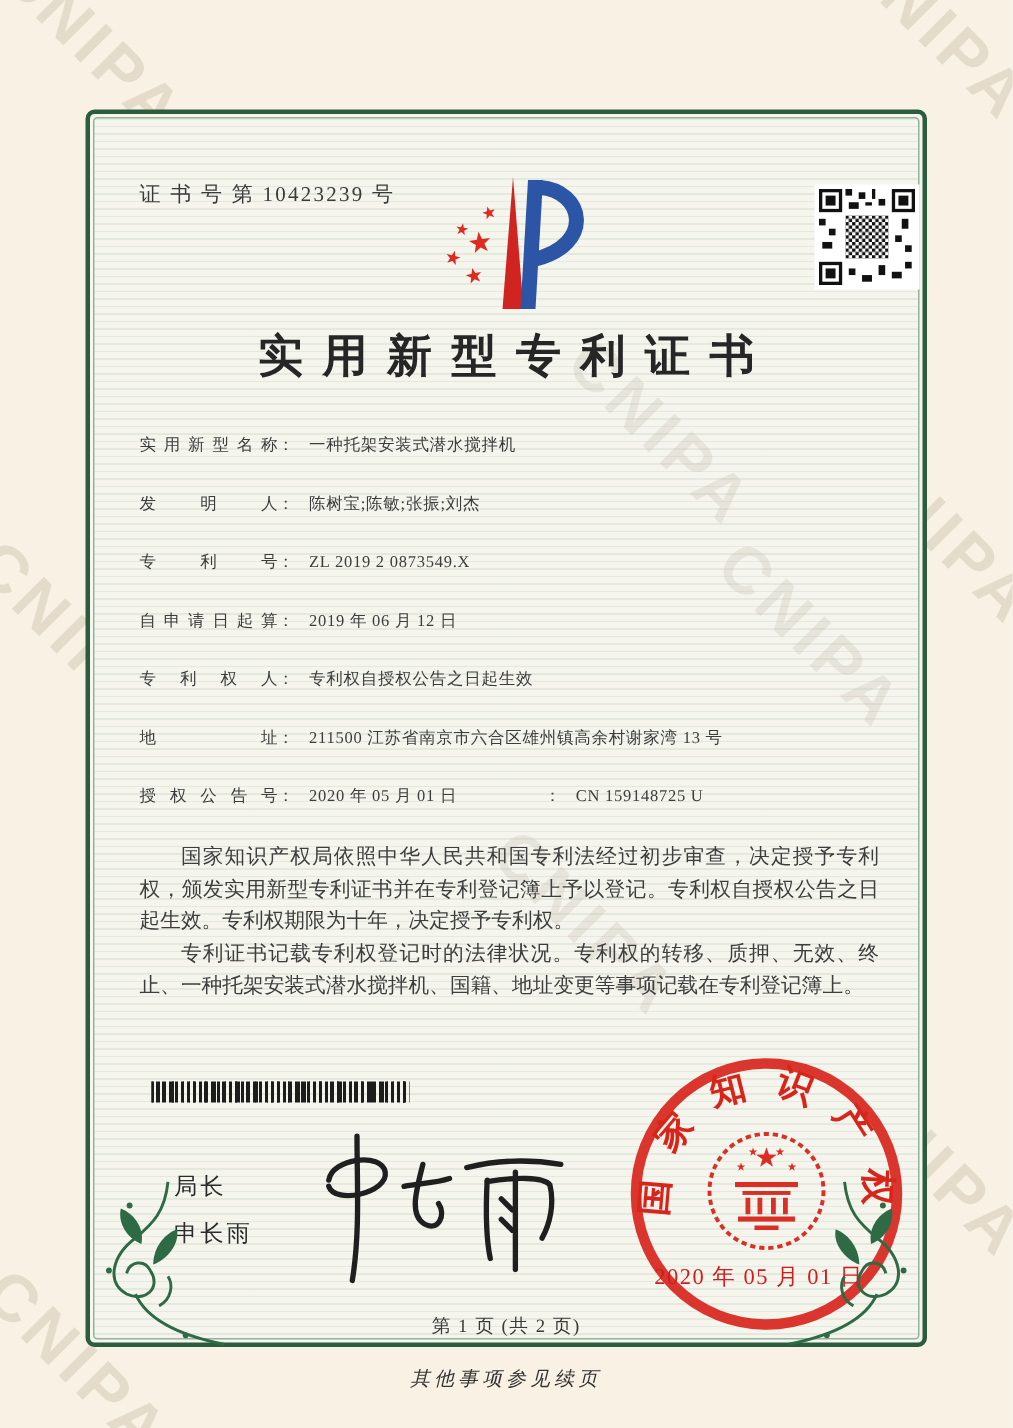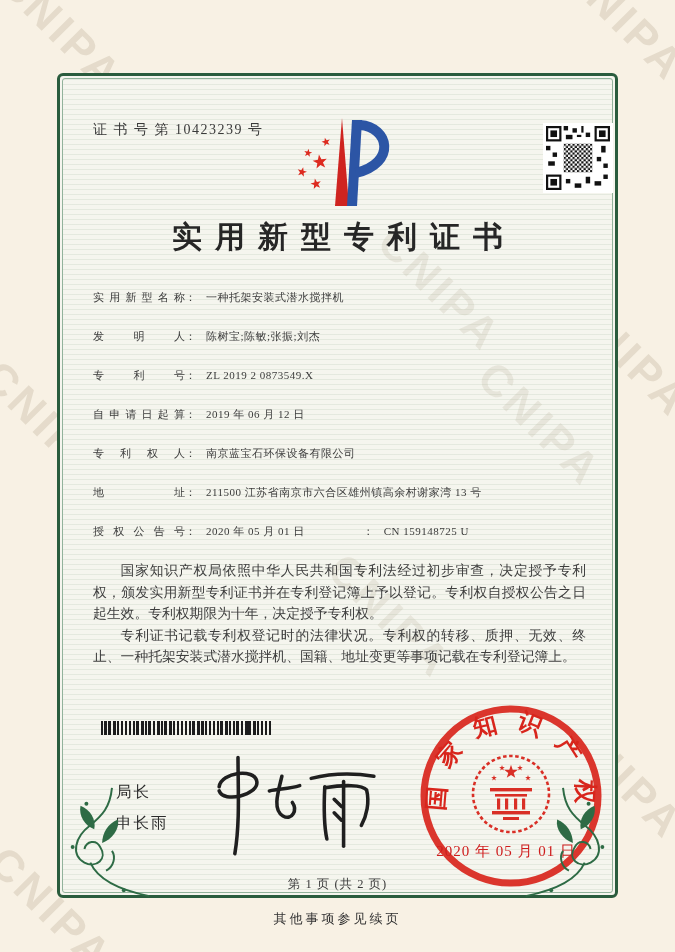--- a/index.html
+++ b/index.html
@@ -58,21 +58,21 @@
       font-size:15.5px;color:#2b2b2b;line-height:31px;letter-spacing:2px;}
   .signature{position:absolute;left:140px;top:668px;width:185px;height:115px;}
   .seal{position:absolute;left:353px;top:622px;width:190px;height:190px;}
   .seal-date{position:absolute;left:358px;top:763px;width:170px;text-align:center;
       font-size:15px;color:#cf1d1d;letter-spacing:1px;z-index:3;}
 
   
   .page-num{position:absolute;left:0;right:0;top:797px;text-align:center;
       font-size:12.5px;color:#3a3a3a;letter-spacing:1px;}
   .cont-note{position:absolute;left:0;right:0;top:910px;text-align:center;
-      font-size:13px;color:#333;letter-spacing:3px;}
+      font-size:13px;color:#333;letter-spacing:3px;font-style:italic;}
 
   
   .flourish{position:absolute;width:118px;height:118px;z-index:3;}
   .flourish.fl-left{left:-12px;bottom:-12px;}
   .flourish.fl-right{right:-12px;bottom:-12px;transform:scaleX(-1);}
 </style>
 </head>
 <body>
 
 <div class="page">
@@ -171,21 +171,21 @@
             <span class="f-value">ZL 2019 2 0873549.X</span>
           </div>
           <div class="field-row">
             <span class="f-label">自申请日起算</span>
               <span class="f-colon">：</span>
             <span class="f-value">2019 年 06 月 12 日</span>
           </div>
           <div class="field-row">
             <span class="f-label">专利权人</span>
               <span class="f-colon">：</span>
-            <span class="f-value">南京蓝宝石环保设备有限公司</span>
+            <span class="f-value">专利权自授权公告之日起生效</span>
           </div>
           <div class="field-row">
             <span class="f-label">地址</span>
               <span class="f-colon">：</span>
             <span class="f-value">211500 江苏省南京市六合区雄州镇高余村谢家湾 13 号</span>
           </div>
           <div class="field-row">
             <span class="f-label">授权公告号</span>
               <span class="f-colon">：</span>
             <span class="f-value">2020 年 05 月 01 日</span>

